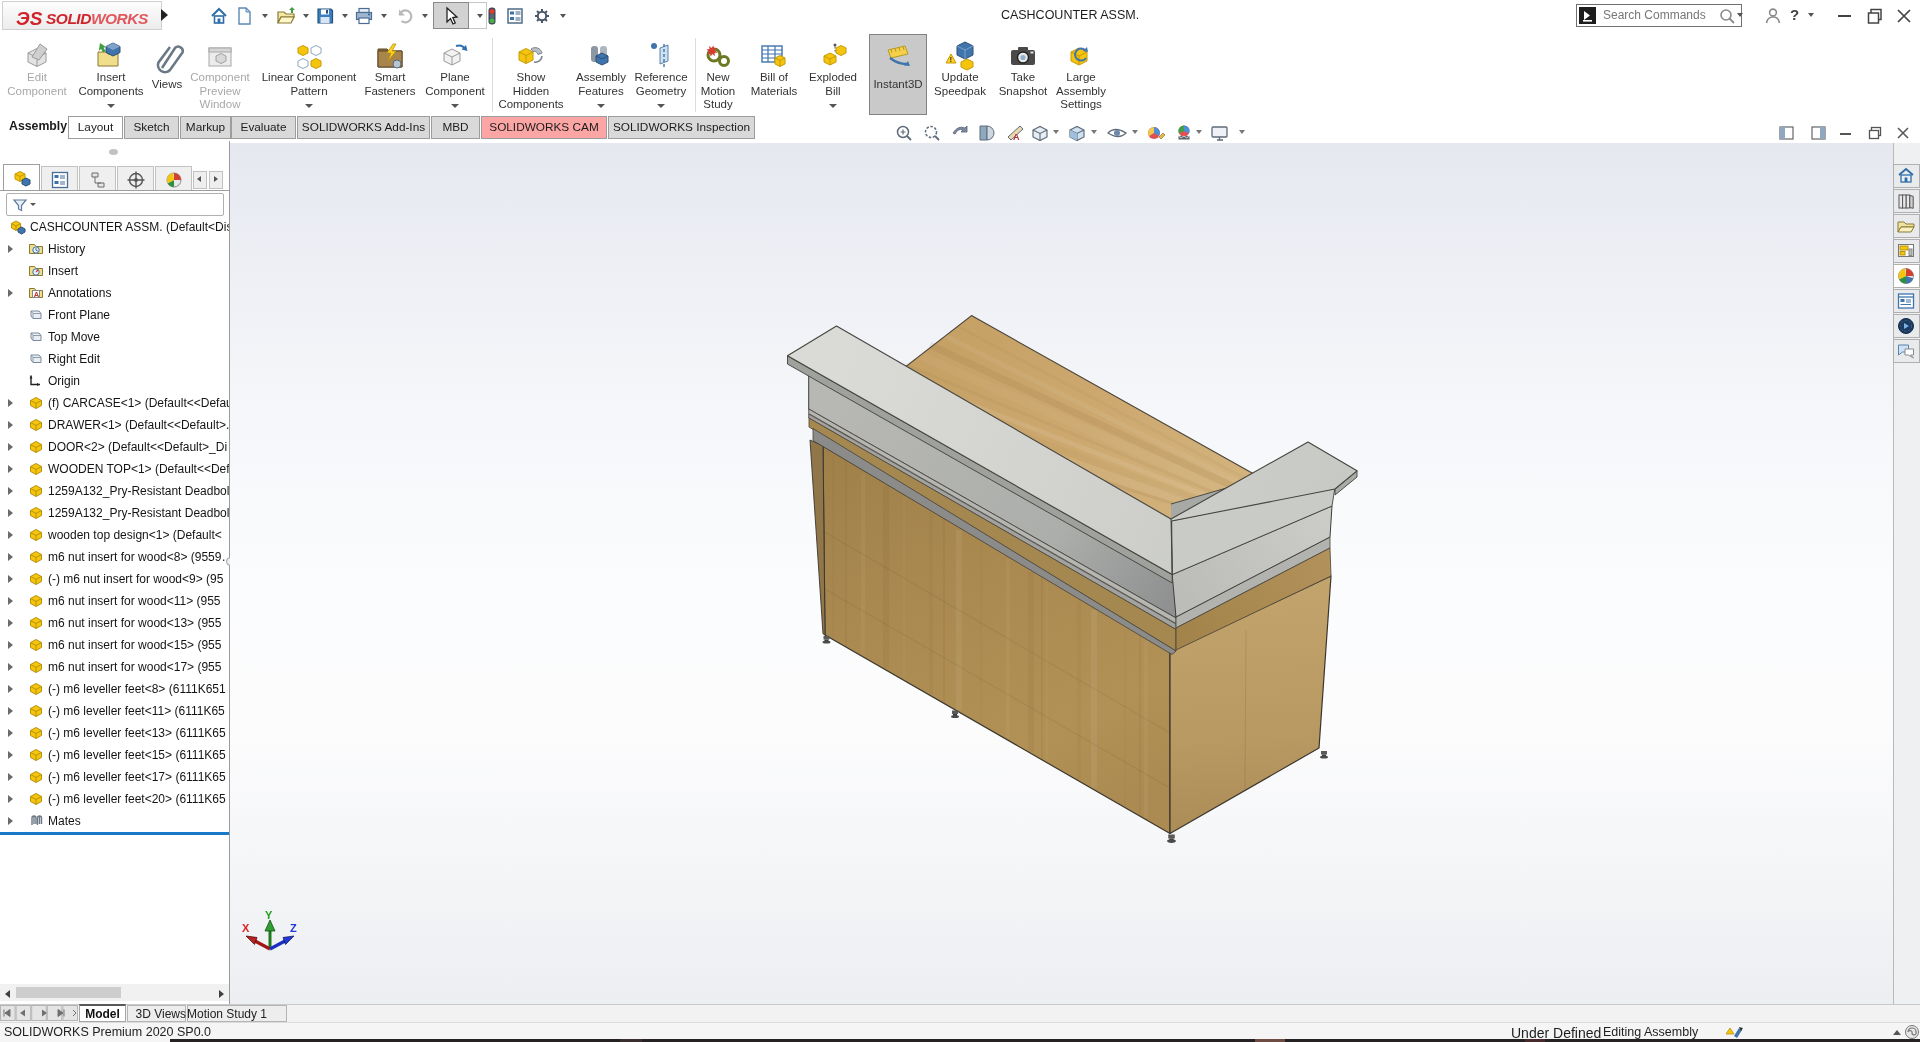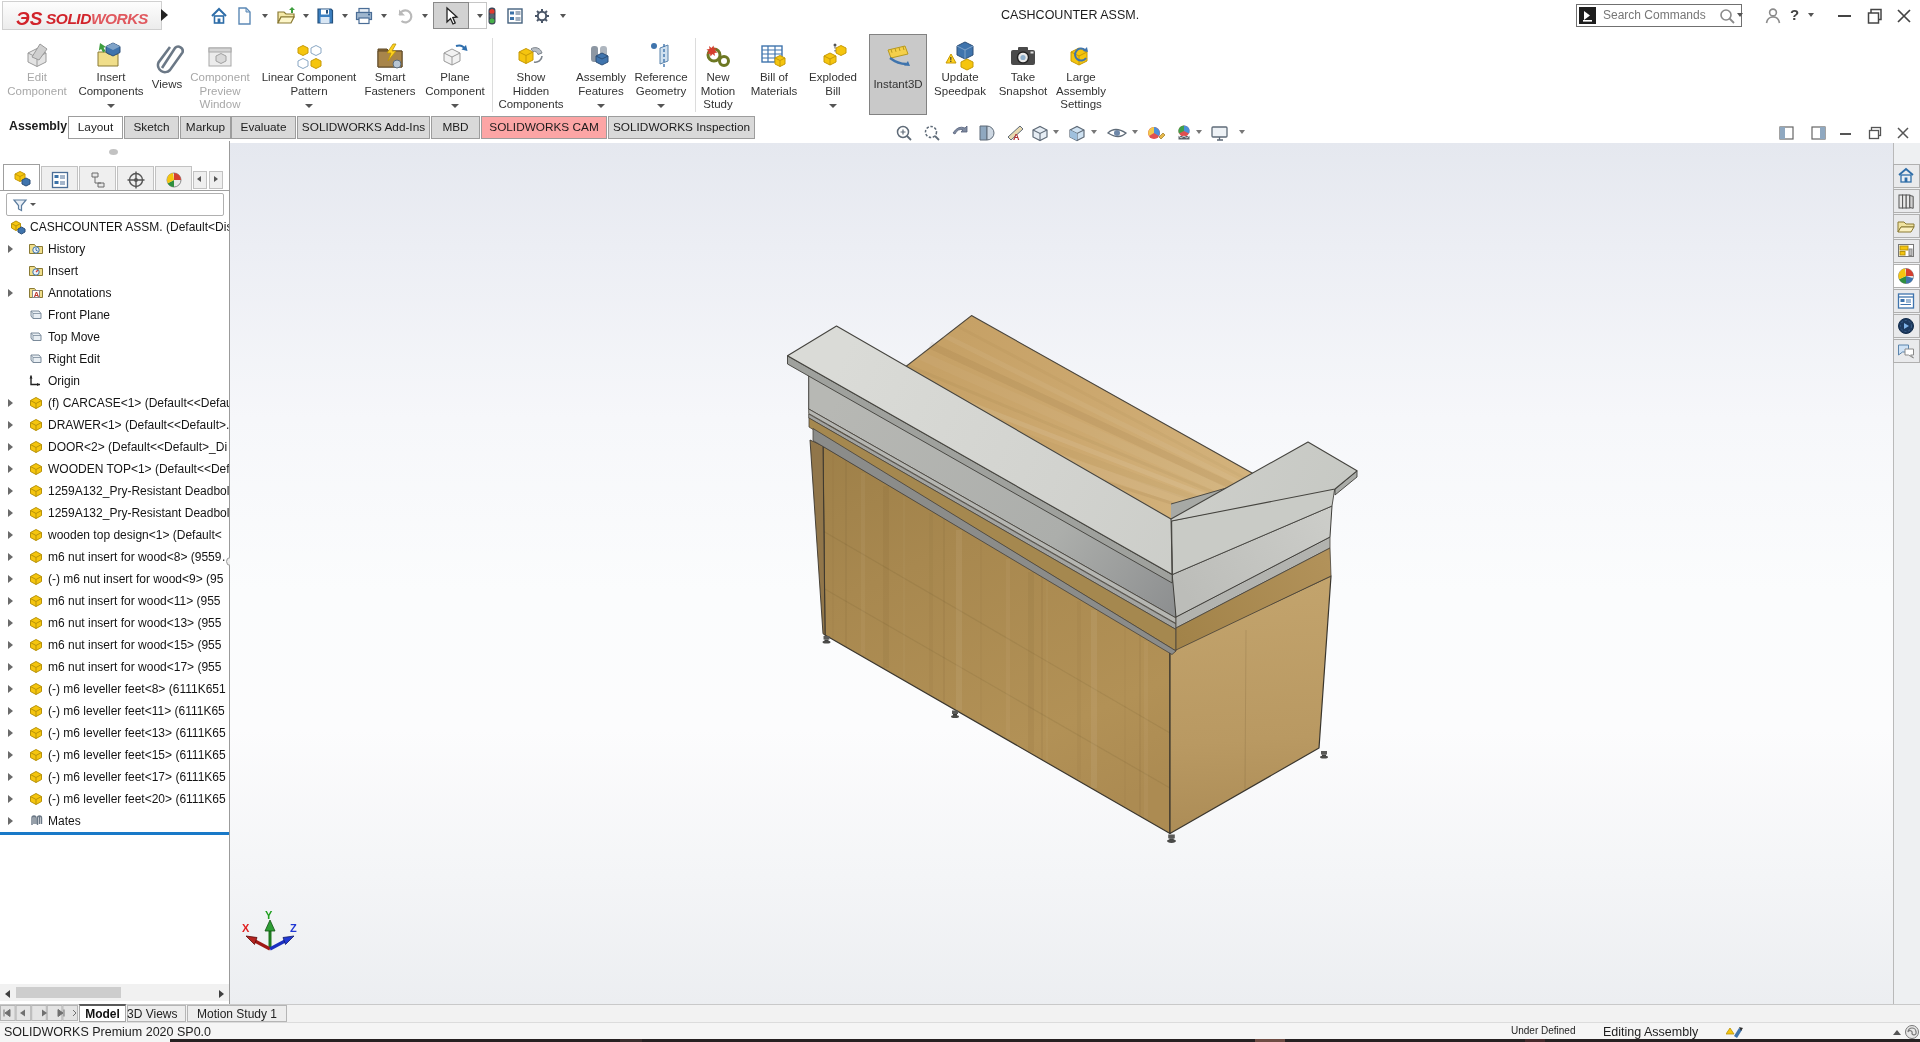--- a/index.html
+++ b/index.html
@@ -793,26 +793,26 @@
     <rect x="62.9" y="0.5" width="14.6" height="15" fill="#e4e4e4" stroke="#b5b5b5"></rect>
     <path d="M5 8 l5 -3.5 v7z M4 4.5 v7" stroke="#707070" fill="#707070" stroke-width="1"></path>
     <path d="M20 8 l5 -3.5 v7z" fill="#707070"></path>
     <path d="M42 4.5 l5 3.5 -5 3.5z" fill="#707070"></path>
     <path d="M58 4.5 l5 3.5 -5 3.5z M64 4.5 v7" stroke="#707070" fill="#707070" stroke-width="1"></path>
     <path d="M73 5 l3 3 -3 3" stroke="#707070" fill="none"></path>
   </svg>
 <div class="ab" style="left:79px;top:1004px;width:47px;height:18px;background:#fff;border:1px solid #a6a6a6;border-top:2px solid #5a5a5a"></div>
 <div class="ab" style="left:79px;top:1007px;width:47px;text-align:center;font-size:12px;font-weight:bold;color:#111">Model</div>
 <div class="ab" style="left:127px;top:1005px;width:59px;height:17px;background:#ededed;border:1px solid #b5b5b5"></div>
-<div class="ab" style="left:127px;top:1007px;width:59px;text-align:left;font-size:12px;color:#222">3D Views</div>
+<div class="ab" style="left:127px;top:1007px;width:59px;text-align:right;font-size:12px;color:#222">3D Views</div>
 <div class="ab" style="left:187px;top:1005px;width:100px;height:17px;background:#ededed;border:1px solid #b5b5b5"></div>
-<div class="ab" style="left:187px;top:1007px;width:100px;text-align:center;font-size:12px;color:#222">Motion Study 1</div>
+<div class="ab" style="left:187px;top:1007px;width:100px;font-size:12px;color:#222">Motion Study 1</div>
 <div class="ab" style="left:0;top:1022px;width:1920px;height:20px;background:#f5f5f5;border-top:1px solid #dcdcdc"></div>
 <div class="ab" style="left:4px;top:1025px;font-size:12.5px;color:#1e1e1e">SOLIDWORKS Premium 2020 SP0.0</div>
-<div class="ab" style="left:1511px;top:1025px;font-size:10px;color:#1e1e1e">Under Defined</div>
+<div class="ab" style="left:1511px;top:1025px;font-size:14px;color:#1e1e1e">Under Defined</div>
 <div class="ab" style="left:1603px;top:1025px;font-size:12.5px;color:#1e1e1e">Editing Assembly</div>
 <svg class="ab" style="left:1726px;top:1024px" width="17" height="16" viewBox="0 0 17 16">
     <path d="M4 4 l4 6 h-8z" fill="#f5c50e" stroke="#b8930a" stroke-width=".8"></path>
     <path d="M8 12 l5 -8 3 2 -5 8z" fill="#3f74ad"></path>
     <path d="M13 3 l4 1 -2 3z" fill="#2f2f2f"></path>
   </svg>
 <div class="ab" style="left:1839px;top:1078px;font-size:11px;color:#4c1d95">MMGS</div>
 <div class="ab" style="left:1893px;top:1030px;width:0;height:0;border-left:4px solid transparent;border-right:4px solid transparent;border-bottom:5px solid #555"></div>
 <svg class="ab" style="left:1904px;top:1024px" width="16" height="16" viewBox="0 0 16 16">
     <circle cx="8" cy="8" r="6.5" fill="#e8e8e8" stroke="#777"></circle>

